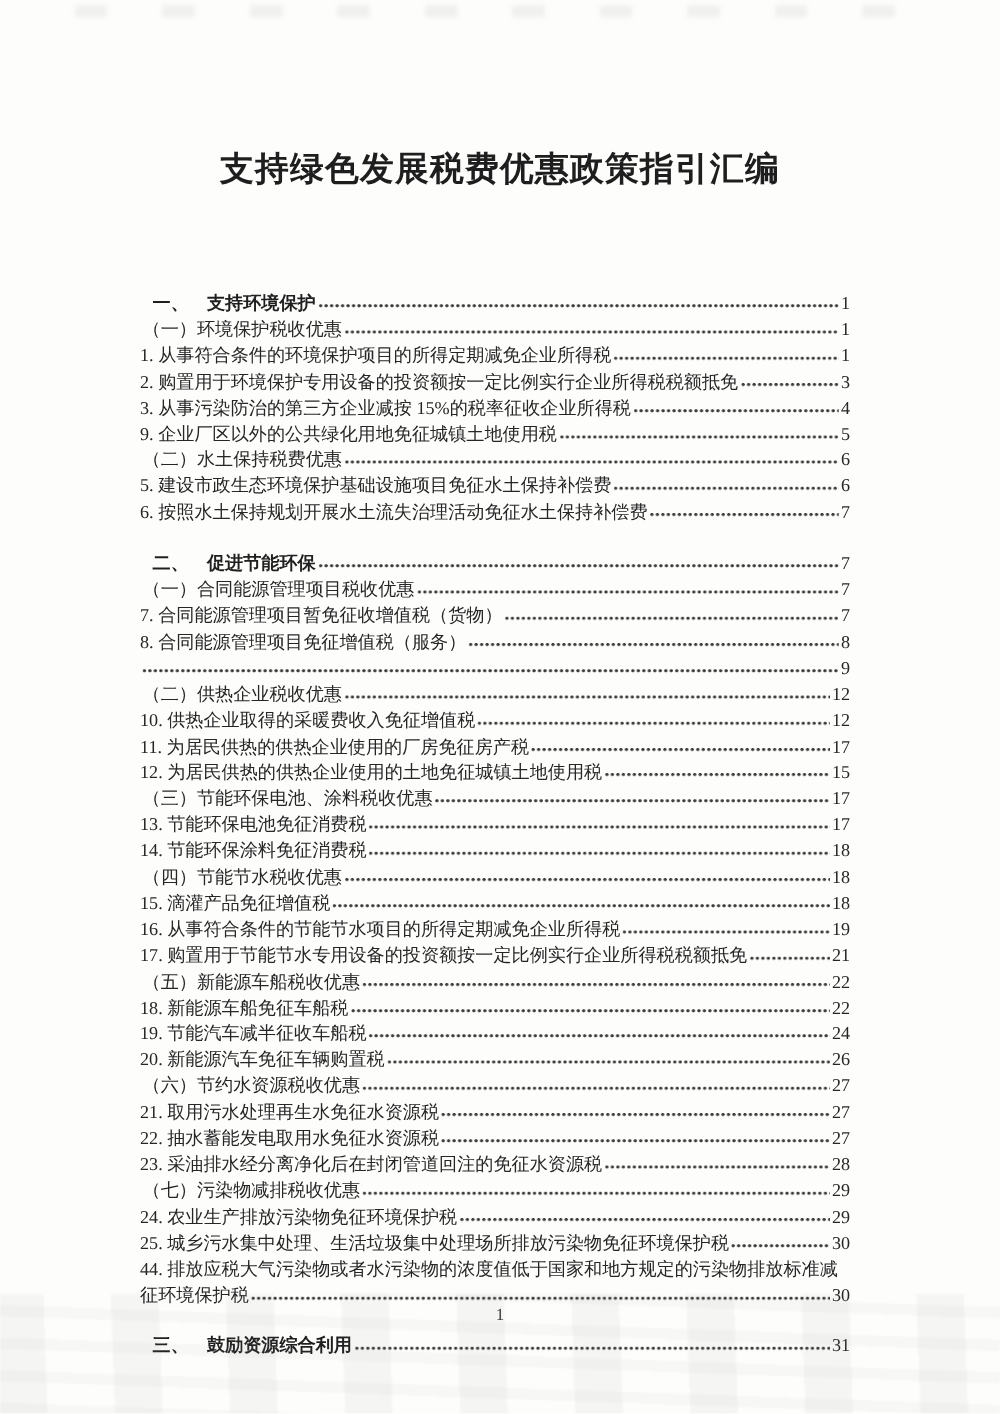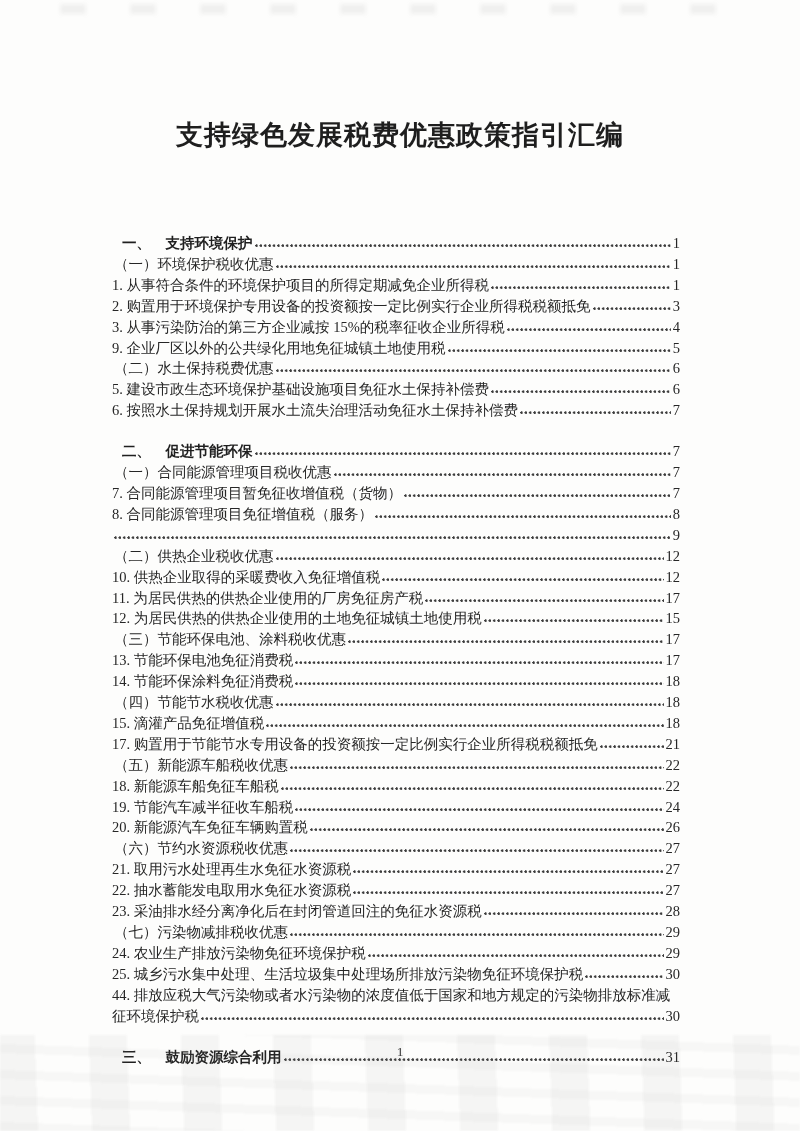--- a/index.html
+++ b/index.html
@@ -211,20 +211,25 @@
     <span class="toc-text">（四）节能节水税收优惠</span>
     <span class="dot-leader"></span>
     <span class="toc-page">18</span>
   </div>
       <div class="toc-row s-item">
     <span class="toc-text">15. 滴灌产品免征增值税</span>
     <span class="dot-leader"></span>
     <span class="toc-page">18</span>
   </div>
       <div class="toc-row s-item">
+    <span class="toc-text">16. 从事符合条件的节能节水项目的所得定期减免企业所得税</span>
+    <span class="dot-leader"></span>
+    <span class="toc-page">19</span>
+  </div>
+      <div class="toc-row s-item">
     <span class="toc-text">17. 购置用于节能节水专用设备的投资额按一定比例实行企业所得税税额抵免</span>
     <span class="dot-leader"></span>
     <span class="toc-page">21</span>
   </div>
       <div class="toc-row s-sub">
     <span class="toc-text">（五）新能源车船税收优惠</span>
     <span class="dot-leader"></span>
     <span class="toc-page">22</span>
   </div>
       <div class="toc-row s-item">

